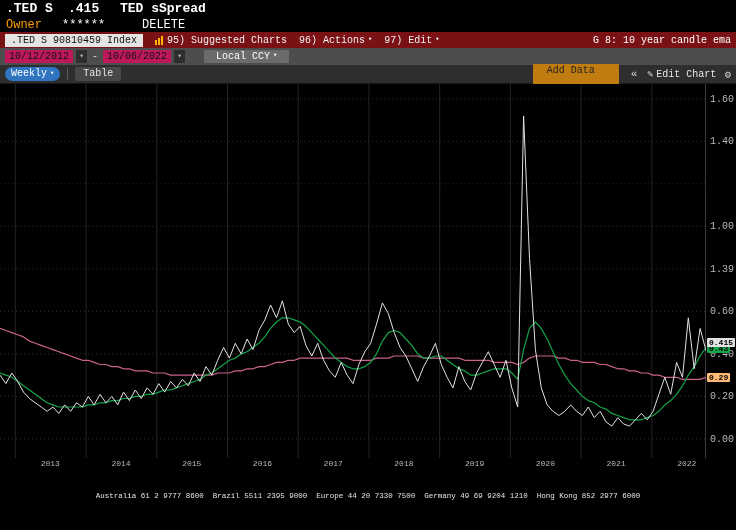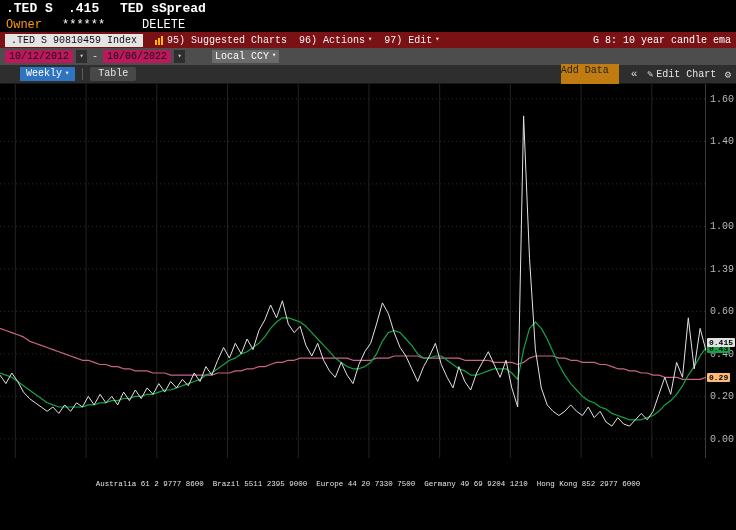--- a/index.html
+++ b/index.html
@@ -24,33 +24,33 @@
   .sec-tag{background:#e4e4e4;color:#101010;padding:0 6px;height:13px;line-height:13px;font-size:10px;}
   .menu-item{display:inline-flex;align-items:center;cursor:default;}
   .icon-mini-chart{margin-right:3px;display:inline-flex;}
   .chart-slot{color:#fff;}
 
   
   .gray-bar{height:17px;background:#4d4d4d;display:flex;align-items:center;gap:3px;padding:0 5px;font-size:10px;color:#eee;}
   .date-box{background:#be185d;color:#111;padding:0 4px;height:13px;line-height:13px;}
   .mini-caret{background:#2e2e2e;color:#ccc;width:11px;height:13px;text-align:center;font-size:7px;line-height:13px;}
   .dash{color:#ddd;margin:0 2px;}
-  .ccy-btn{background:#6b6b6b;color:#fff;padding:0 3px;height:13px;line-height:13px;margin-left:24px;display:inline-flex;align-items:center;}
+  .ccy-btn{background:#6b6b6b;color:#fff;padding:0 12px;height:13px;line-height:13px;margin-left:16px;display:inline-flex;align-items:center;}
 
   
   .title-row{height:14px;display:flex;align-items:center;padding:0 6px;font-size:10px;color:#ff9b05;background:#000;white-space:pre;}
   .title-left{flex:1;}
 
   
   .period-bar{height:18px;background:#2e2e2e;display:flex;align-items:center;gap:2px;padding:0 5px;font-size:10px;color:#e6e6e6;border-bottom:1px solid #161616;}
   .pbtn{padding:0 5px;color:#dcdcdc;cursor:default;}
-  .freq-btn{background:#2f74c0;color:#fff;border-radius:0;padding:0 6px;height:14px;line-height:14px;display:inline-flex;align-items:center;margin-left:15px;}
+  .freq-btn{background:#2f74c0;color:#fff;border-radius:7px;padding:0 6px;height:14px;line-height:14px;display:inline-flex;align-items:center;margin-left:0;}
   .vsep{width:1px;height:12px;background:#5a5a5a;margin:0 5px;}
   .table-btn{background:#484848;border-radius:2px;padding:0 8px;height:14px;line-height:14px;}
-  .add-data{background:#c07c10;color:#222;padding:0 0;height:20px;line-height:13px;width:58px;margin-right:6px;}
+  .add-data{background:#c07c10;color:#222;padding:0 14px;height:20px;line-height:13px;width:58px;margin-right:6px;}
   .chev{color:#ddd;margin:0 4px;font-size:11px;}
   .edit-chart{display:inline-flex;align-items:center;gap:3px;margin:0 4px;}
   .pencil{color:#ddd;font-size:10px;}
   .gear{color:#ccc;font-size:11px;margin-left:2px;}
 
   
   .chart-area{position:relative;width:736px;height:374px;background:#000;}
   #plot{position:absolute;left:0;top:0;}
   .yaxis{position:absolute;left:706px;top:0;width:30px;height:374px;}
   .ylab{position:absolute;left:4px;font-size:10px;color:#b8b8b8;line-height:9px;}
@@ -166,20 +166,32 @@
         <div class="ylab" style="top: 180.875px;">1.39</div>
         <div class="ylab" style="top: 138.375px;">1.00</div>
         <div class="ylab" style="top: 95.875px; margin-left: 40px;">1.20</div>
         <div class="ylab" style="top: 53.375px;">1.40</div>
         <div class="ylab" style="top: 10.875px;">1.60</div>
         <div class="tag" style="top: 259.5px; background: rgb(21, 163, 74);">0.43</div>
         <div class="tag" style="top: 254px; background: rgb(226, 226, 226);">0.415</div>
         <div class="tag" style="top: 289.25px; background: #fdba74;">0.29</div>
       </div>
   </div>
+  <div id="xaxis" class="xaxis">
+      <div class="xlab" style="left: 40.7064px;">2013</div>
+      <div class="xlab" style="left: 111.427px;">2014</div>
+      <div class="xlab" style="left: 182.147px;">2015</div>
+      <div class="xlab" style="left: 252.867px;">2016</div>
+      <div class="xlab" style="left: 323.587px;">2017</div>
+      <div class="xlab" style="left: 394.308px;">2018</div>
+      <div class="xlab" style="left: 465.028px;">2019</div>
+      <div class="xlab" style="left: 535.748px;">2020</div>
+      <div class="xlab" style="left: 606.468px;">2021</div>
+      <div class="xlab" style="left: 677.188px;">2022</div>
+    </div>
 
   <div class="footer">
     <div>Australia 61 2 9777 8600  Brazil 5511 2395 9000  Europe 44 20 7330 7500  Germany 49 69 9204 1210  Hong Kong 852 2977 6000</div>
     
     
   </div>
 
 </div>
 
 </body></html>

